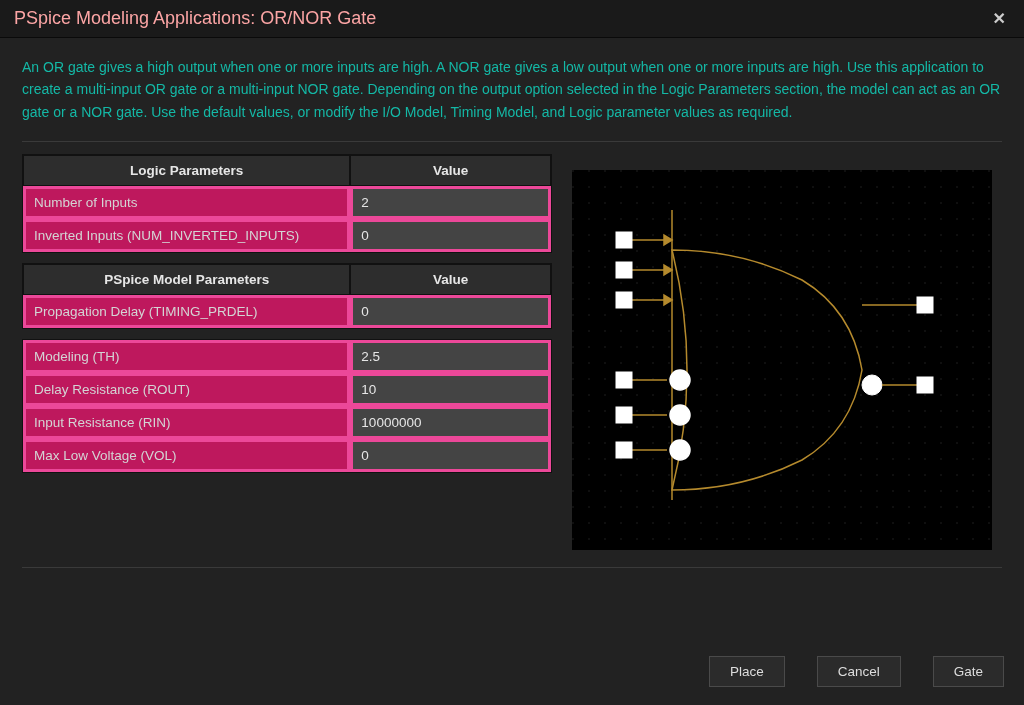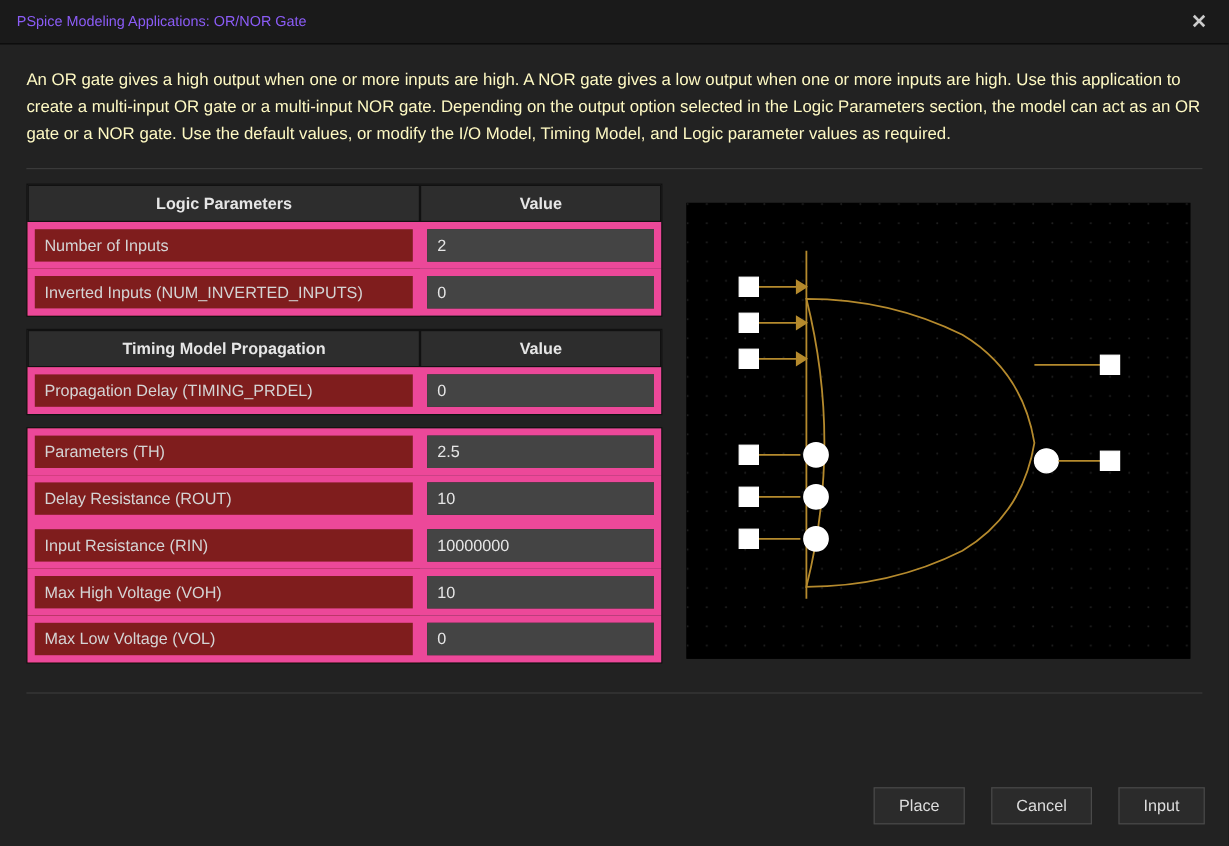--- a/index.html
+++ b/index.html
@@ -21,38 +21,38 @@
     }
     .titlebar {
       display: flex;
       justify-content: space-between;
       align-items: center;
       padding: 8px 14px 8px 14px;
       background: #1a1a1a;
       border-bottom: 1px solid #0a0a0a;
     }
     .titlebar .title {
-      color: #8b5cf6;
-      font-size: 12px;
+      color: #fca5a5;
+      font-size: 18px;
     }
     .close-x {
       color: #ccc;
       font-size: 16px;
       cursor: pointer;
       padding: 0 4px;
       font-weight: bold;
     }
     .content {
       padding: 18px 22px 10px 22px;
       flex: 1;
       display: flex;
       flex-direction: column;
     }
     .description {
-      color: #fef9c3;
+      color: #14b8a6;
       font-size: 14px;
       line-height: 1.6;
       margin-bottom: 14px;
     }
     .divider {
       border: none;
       border-top: 1px solid #3a3a3a;
       margin: 4px 0 12px 0;
     }
     .main-area {
@@ -76,22 +76,22 @@
     table.params th {
       background: #2d2d2d;
       color: #e6e6e6;
       font-weight: bold;
       font-size: 13.5px;
       padding: 7px 8px;
       text-align: center;
       border: 1px solid #111;
     }
     table.params td {
-      background: #7f1d1d;
-      border: 6px solid #ec4899;
+      background: #be185d;
+      border: 3px solid #ec4899;
       padding: 0;
     }
     table.params td.label {
       padding: 6px 8px;
       color: #d4d4d4;
       font-size: 13.5px;
       width: 62%;
     }
     .value-input {
       width: 100%;
@@ -123,21 +123,21 @@
       height: 380px;
     }
     .footer-divider {
       border: none;
       border-top: 1px solid #3a3a3a;
       margin: 14px 0 0 0;
     }
     .footer {
       display: flex;
       justify-content: flex-end;
-      gap: 22px;
+      gap: 32px;
       padding: 14px 20px 18px 20px;
     }
     .btn {
       background: #2b2b2b;
       border: 1px solid #4a4a4a;
       color: #ddd;
       padding: 7px 20px;
       font-size: 13.5px;
       cursor: pointer;
       min-width: 68px;
@@ -172,47 +172,43 @@
           <tr>
             <td class="label">Inverted Inputs (NUM_INVERTED_INPUTS)</td>
             <td><input class="value-input" value="0" style=""></td>
           </tr>
         </tbody>
           </table>
 
         <table class="params">
           <tbody>
               <tr>
-            <th>Timing Model Propagation</th>
+            <th>PSpice Model Parameters</th>
             <th>Value</th>
           </tr>
           <tr>
             <td class="label">Propagation Delay (TIMING_PRDEL)</td>
             <td><input class="value-input" value="0" style=""></td>
           </tr>
         </tbody>
           </table>
 
         <table class="params">
           <tbody>
           <tr>
-            <td class="label">Parameters (TH)</td>
+            <td class="label">Modeling (TH)</td>
             <td><input class="value-input" value="2.5" style=""></td>
           </tr>
           <tr>
             <td class="label">Delay Resistance (ROUT)</td>
             <td><input class="value-input" value="10" style=""></td>
           </tr>
           <tr>
             <td class="label">Input Resistance (RIN)</td>
             <td><input class="value-input" value="10000000" style=""></td>
-          </tr>
-          <tr>
-            <td class="label">Max High Voltage (VOH)</td>
-            <td><input class="value-input" value="10" style=""></td>
           </tr>
           <tr>
             <td class="label">Max Low Voltage (VOL)</td>
             <td><input class="value-input" value="0" style=""></td>
           </tr>
         </tbody>
           </table>
 
       </div>
 
@@ -266,15 +262,15 @@
         </svg>
       </div>
     </div>
 
     <hr class="footer-divider">
   </div>
 
   <div class="footer">
     <button class="btn">Place</button>
     <button class="btn">Cancel</button>
-    <button class="btn">Input</button>
+    <button class="btn">Gate</button>
   </div>
 </div>
 
 </body></html>

